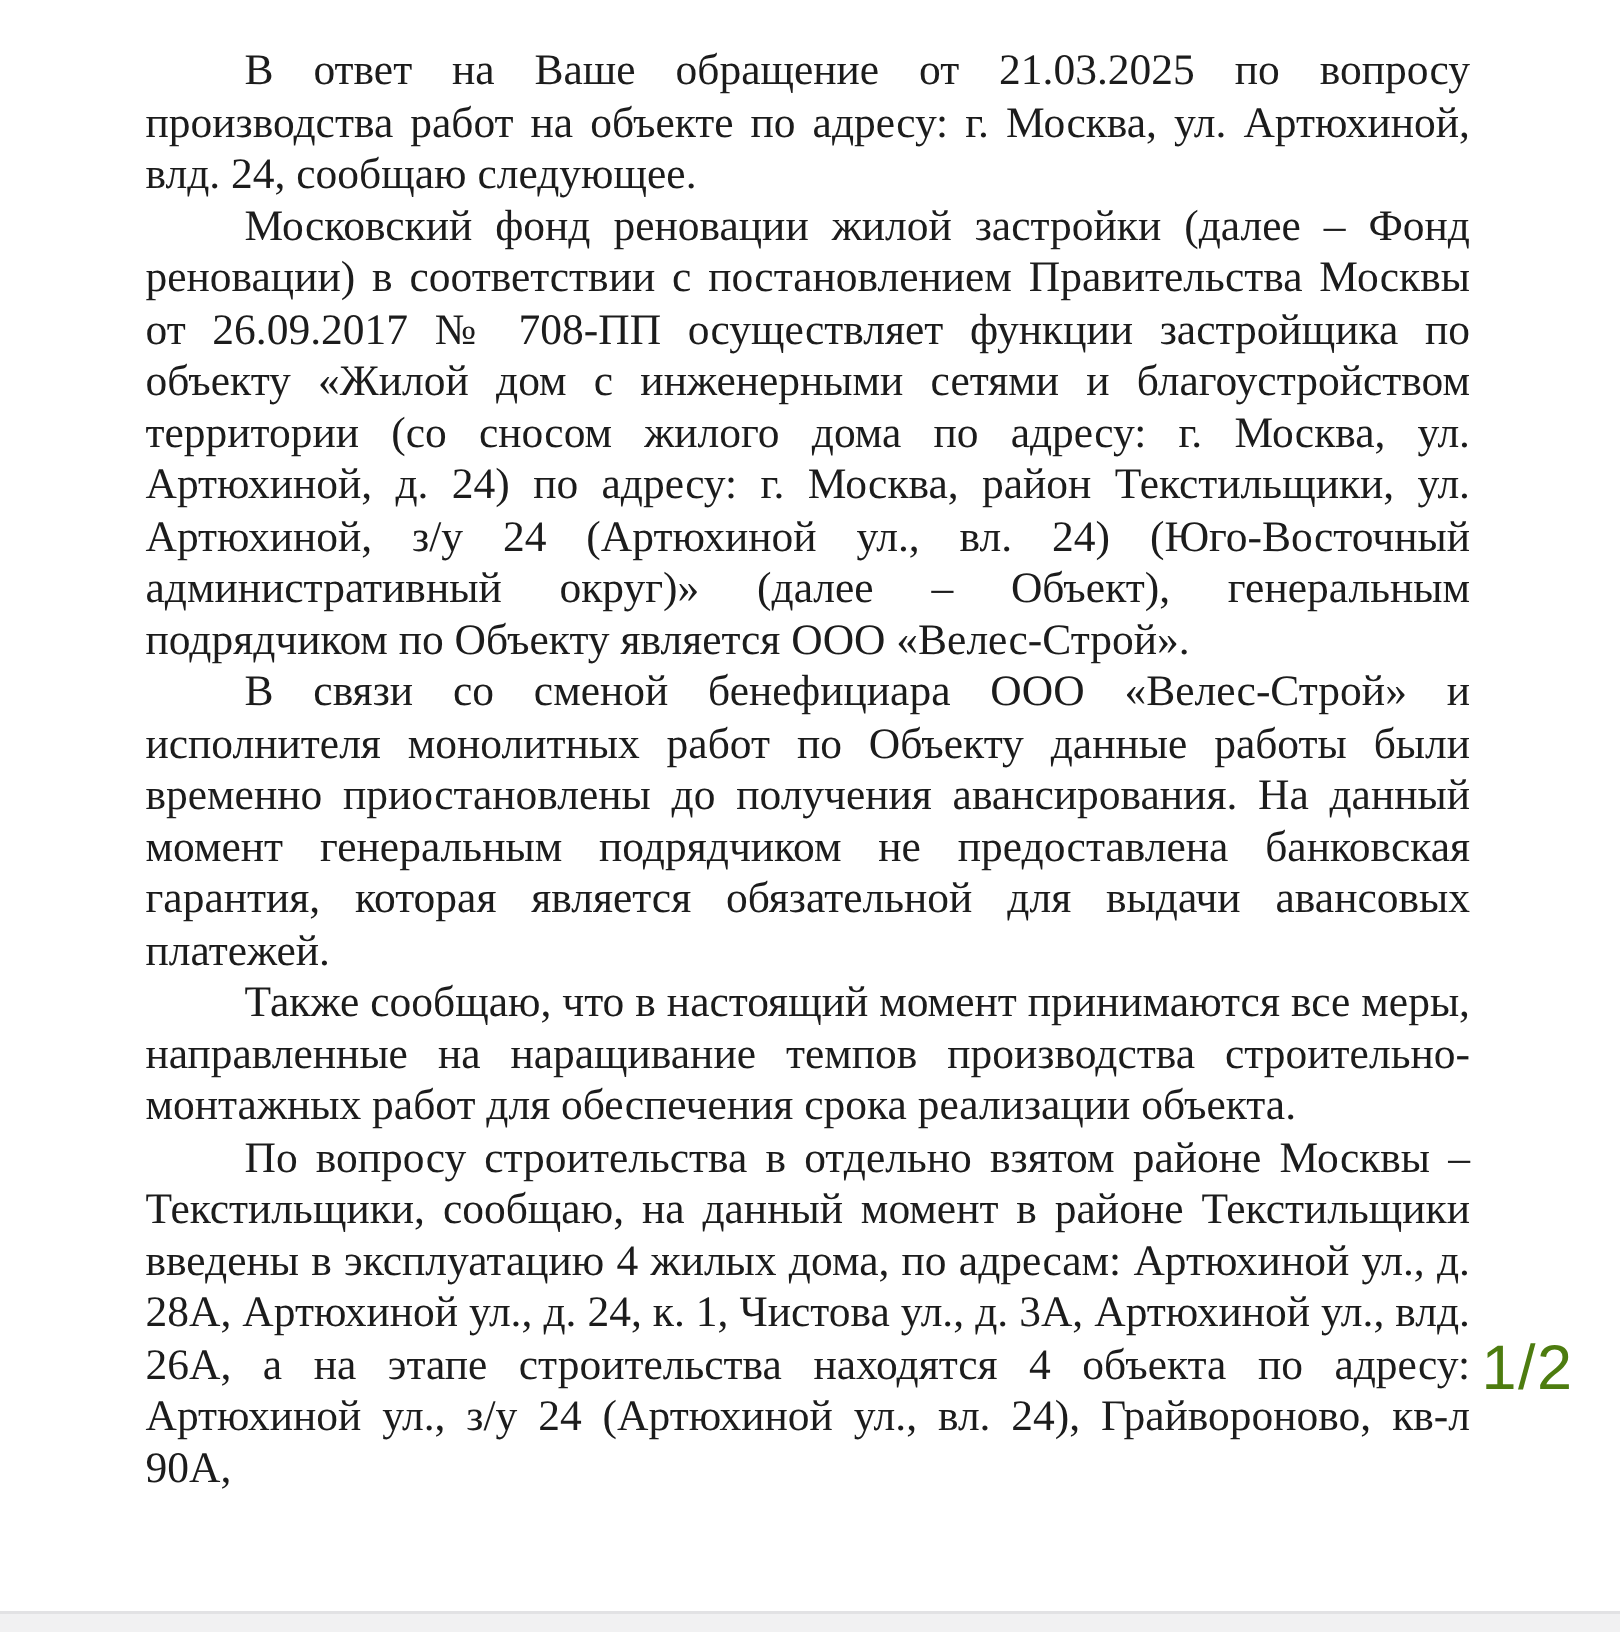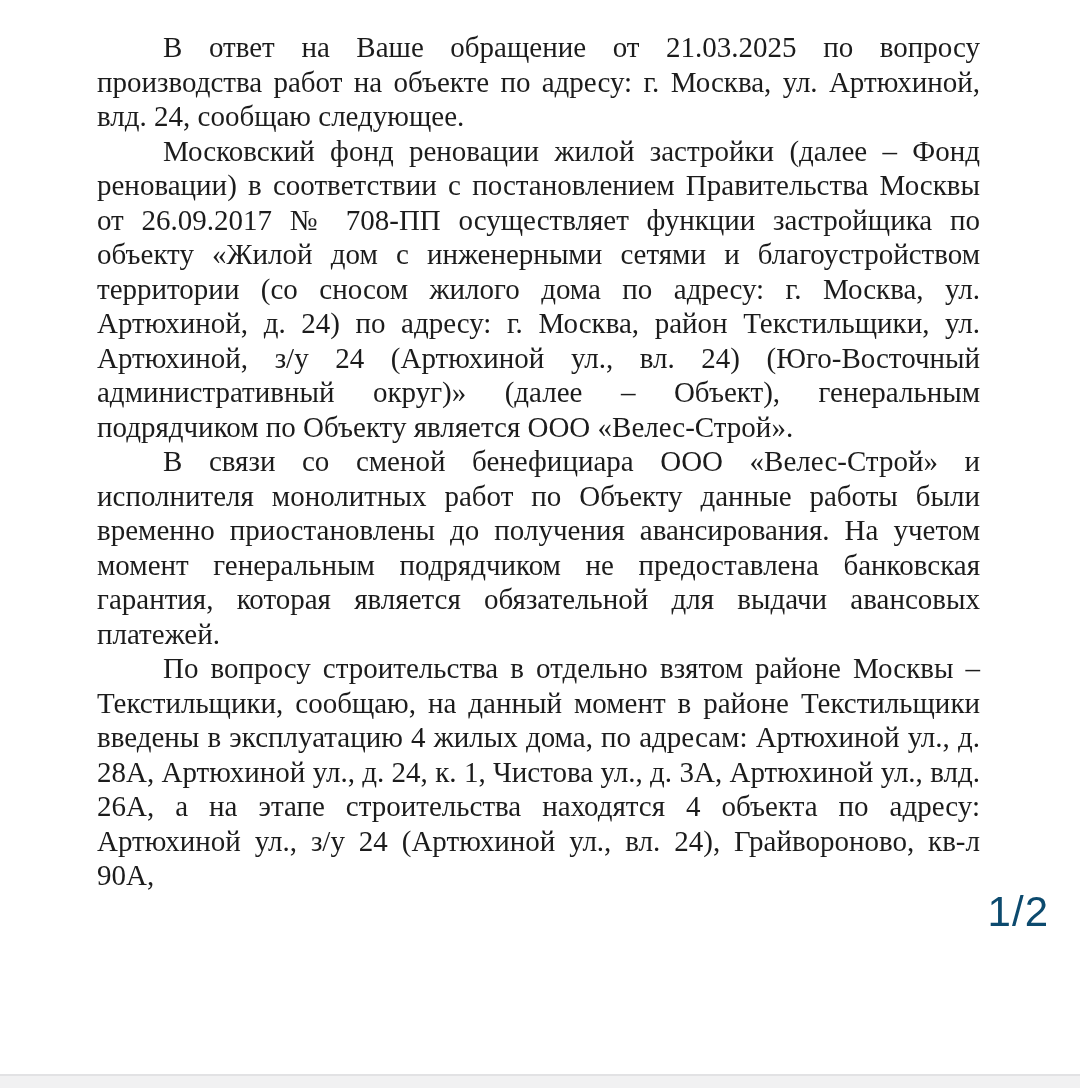--- a/index.html
+++ b/index.html
@@ -39,21 +39,21 @@
     padding: 0;
     text-indent: 66px;
   }
   .page-indicator {
     position: absolute;
     right: 31px;
     bottom: 0px;
     font-family: "Liberation Sans", "DejaVu Sans", sans-serif;
     font-size: 42px;
     line-height: 44px;
-    color: #0c4a6e;
+    color: #4d7c0f;
     letter-spacing: 1px;
     user-select: none;
   }
   .page-gap {
     position: absolute;
     left: 0;
     bottom: 0;
     width: 1080px;
     height: 14px;
     background: #f1f1f2;
@@ -62,19 +62,20 @@
   }
 </style>
 </head>
 <body>
 
 <div class="viewer">
   <div class="page">
     <div class="content">
       <p class="para">В ответ на Ваше обращение от 21.03.2025 по вопросу производства работ на объекте по адресу: г. Москва, ул. Артюхиной, влд. 24, сообщаю следующее.</p>
       <p class="para">Московский фонд реновации жилой застройки (далее – Фонд реновации) в соответствии с постановлением Правительства Москвы от 26.09.2017 № 708-ПП осуществляет функции застройщика по объекту «Жилой дом с инженерными сетями и благоустройством территории (со сносом жилого дома по адресу: г. Москва, ул. Артюхиной, д. 24) по адресу: г. Москва, район Текстильщики, ул. Артюхиной, з/у 24 (Артюхиной ул., вл. 24) (Юго-Восточный административный округ)» (далее – Объект), генеральным подрядчиком по Объекту является ООО «Велес-Строй».</p>
-      <p class="para">В связи со сменой бенефициара ООО «Велес-Строй» и исполнителя монолитных работ по Объекту данные работы были временно приостановлены до получения авансирования. На учетом момент генеральным подрядчиком не предоставлена банковская гарантия, которая является обязательной для выдачи авансовых платежей.</p>
+      <p class="para">В связи со сменой бенефициара ООО «Велес-Строй» и исполнителя монолитных работ по Объекту данные работы были временно приостановлены до получения авансирования. На данный момент генеральным подрядчиком не предоставлена банковская гарантия, которая является обязательной для выдачи авансовых платежей.</p>
+      <p class="para">Также сообщаю, что в настоящий момент принимаются все меры, направленные на наращивание темпов производства строительно-монтажных работ для обеспечения срока реализации объекта.</p>
       <p class="para">По вопросу строительства в отдельно взятом районе Москвы – Текстильщики, сообщаю, на данный момент в районе Текстильщики введены в эксплуатацию 4 жилых дома, по адресам: Артюхиной ул., д. 28А, Артюхиной ул., д. 24, к. 1, Чистова ул., д. 3А, Артюхиной ул., влд. 26А, а на этапе строительства находятся 4 объекта по адресу: Артюхиной ул., з/у 24 (Артюхиной ул., вл. 24), Грайвороново, кв-л 90А,</p>
     </div>
     <div class="page-indicator">1/2</div>
   </div>
   <div class="page-gap"></div>
 </div>
 
 </body></html>

